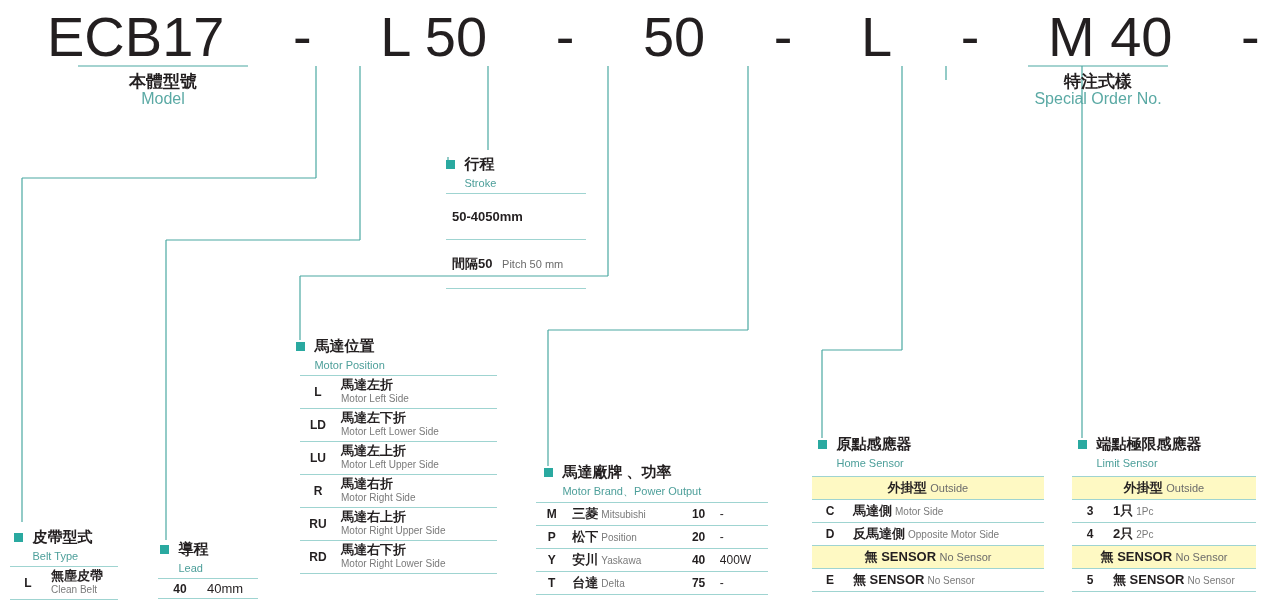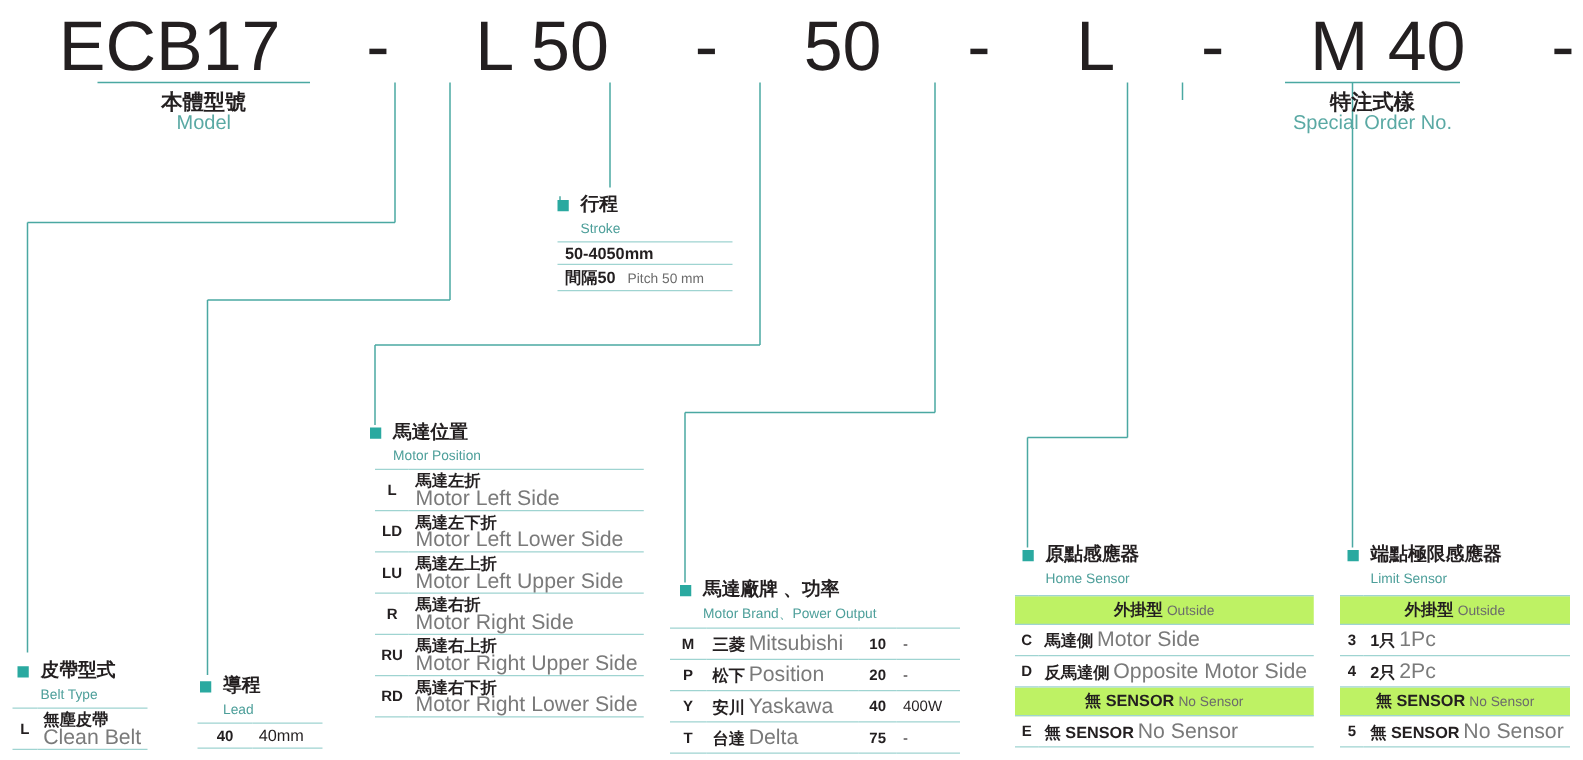--- a/index.html
+++ b/index.html
@@ -52,36 +52,36 @@
     vertical-align:middle;
     white-space:nowrap;
   }
   table.tbl tr:first-child td{border-top:1px solid #9fd4d1;}
   td.key{
     text-align:center;font-size:13px;font-weight:bold;
     border-right:1px solid #9fd4d1;
     width:26px;
   }
   td.val .zh{font-size:13px;font-weight:bold;}
-  td.val .en{font-size:17px;color:#7a7a7a;}
+  td.val .en{font-size:10px;color:#7a7a7a;}
   td.val2{line-height:14px;}
   .zh{font-weight:bold;}
   .en{color:#7a7a7a;}
   .inline .zh{font-size:13px;font-weight:bold;}
   .inline .en{font-size:11px;color:#7a7a7a;margin-left:3px;}
 
-  .band{background:#bef264;text-align:center;}
+  .band{background:#fef9c3;text-align:center;}
   .band .zh{font-size:13px;font-weight:bold;}
   .band .en{font-size:11px;color:#6b6b6b;}
 
   
   .strokebox{position:absolute;}
   .strokebox .row{
     border-top:1px solid #9fd4d1;border-bottom:1px solid #9fd4d1;
-    padding:1px 6px;font-size:13px;font-weight:bold;white-space:nowrap;
+    padding:15px 6px;font-size:13px;font-weight:bold;white-space:nowrap;
   }
   .strokebox .row2{border-top:0;}
   .strokebox .row2 .en{font-weight:normal;font-size:11px;color:#6b6b6b;margin-left:6px;}
 
   
   td.sub{border-left:1px solid #9fd4d1;}
 </style>
 </head>
 <body>
 

